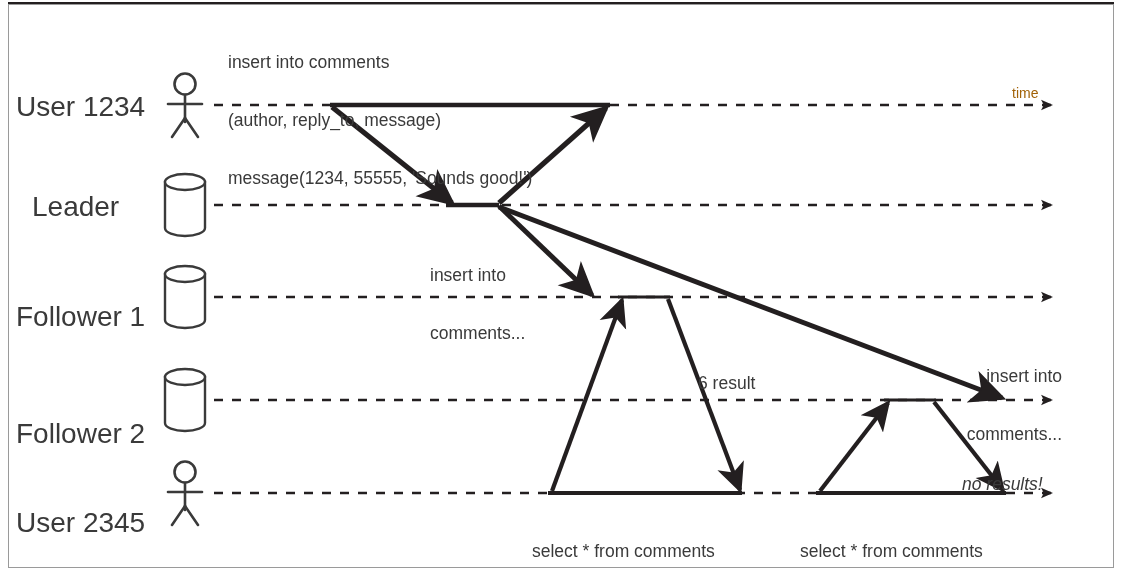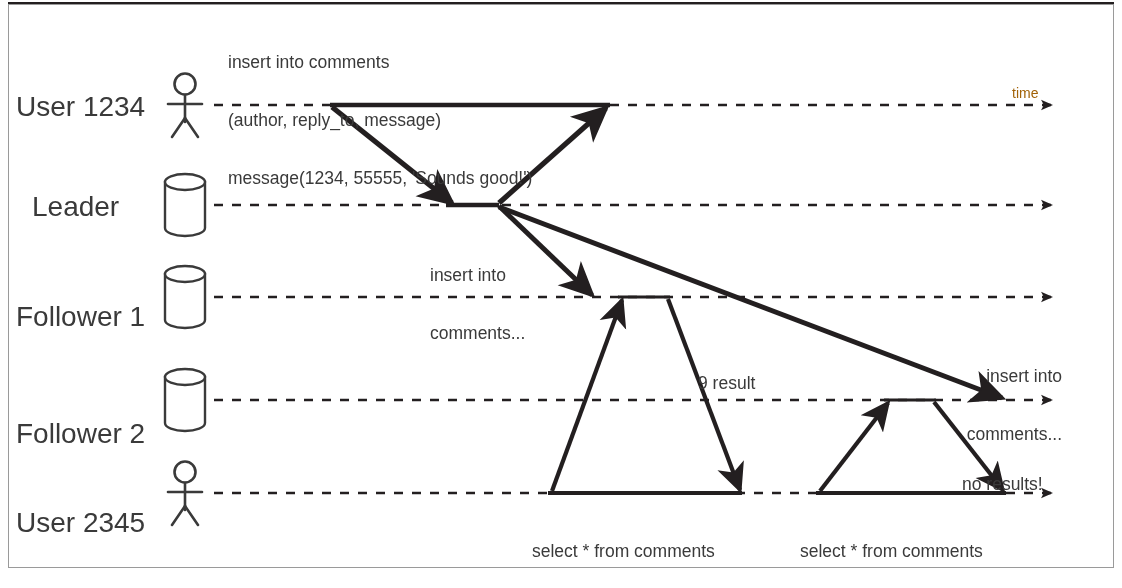--- a/index.html
+++ b/index.html
@@ -182,25 +182,25 @@
     <span class="msg-label-line">insert into</span>
     <span class="msg-label-line">comments...</span>
   </div>
 
   <div class="lbl msg-label" style="left:532px;top:505px;">
     <span class="msg-label-line">select * from comments</span>
     
   </div>
 
   <div class="lbl msg-label" style="left:698px;top:337px;">
-    <span class="msg-label-line">9 result</span>
+    <span class="msg-label-line">6 result</span>
   </div>
 
   <div class="lbl msg-label" style="left:800px;top:505px;">
     <span class="msg-label-line">select * from comments</span>
     
   </div>
 
-  <div class="lbl msg-label" style="left:962px;top:438px;">
+  <div class="lbl msg-label" style="left:962px;top:438px;font-style:italic;">
     <span class="msg-label-line">no results!</span>
   </div>
 
 </div>
 
 </body></html>

